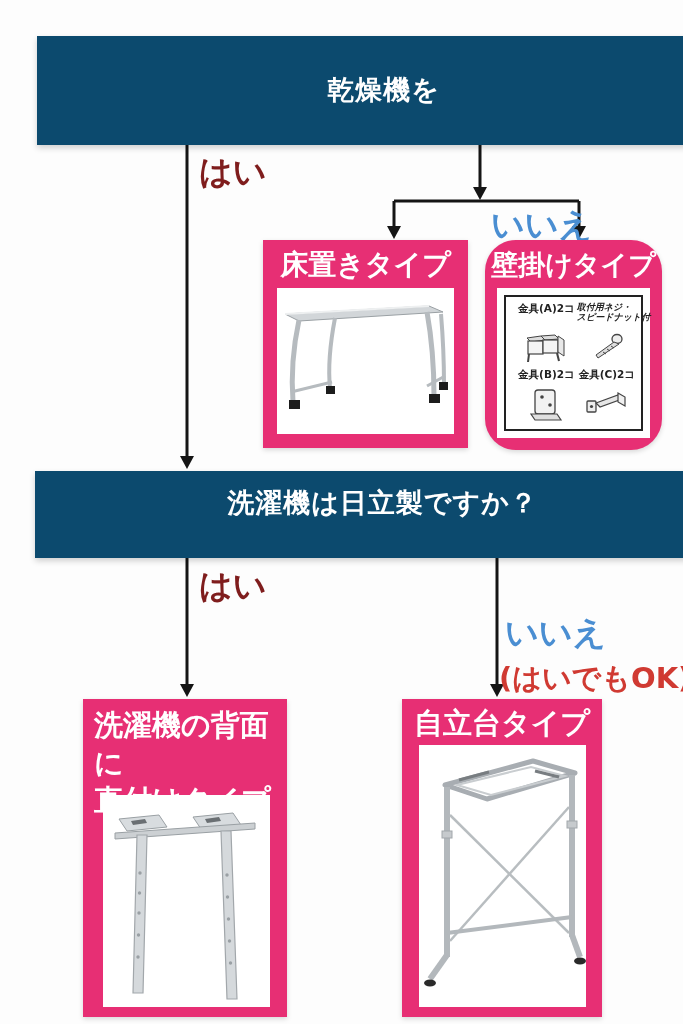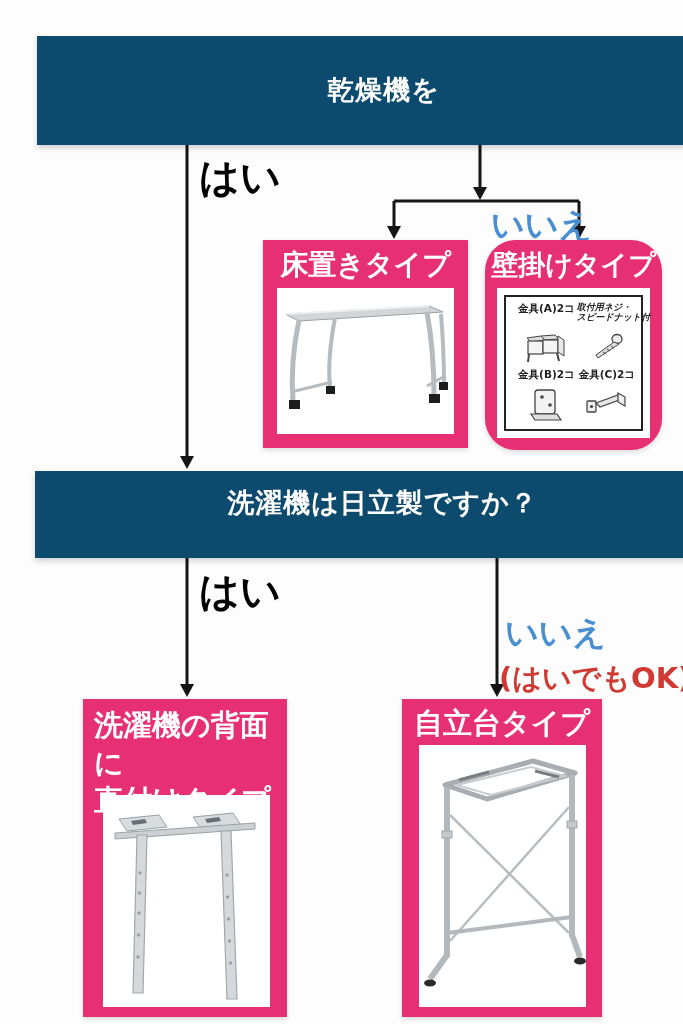--- a/index.html
+++ b/index.html
@@ -11,21 +11,21 @@
   .qbox{
     position:absolute;background:#0c4a6e;color:#ffffff;
     display:flex;flex-direction:column;align-items:center;justify-content:center;
     font-weight:bold;text-align:right;
     box-shadow:0 3px 6px rgba(0,0,0,0.18);
     padding-left:36px;
   }
   .qbox .qline{font-size:27px;line-height:1.58;letter-spacing:1px;}
   
   .branch-label{position:absolute;font-weight:bold;white-space:nowrap;}
-  .lbl-yes{color:#000000;font-size:40px;}
+  .lbl-yes{color:#7f1d1d;font-size:33px;}
   .lbl-no{color:#4a8ed2;font-size:33px;margin-top:47px;}
   .lbl-no-note{color:#d03a32;font-size:29px;margin-left:-6px;margin-top:3px;}
   
   .pbox{
     position:absolute;background:#e72f74;color:#ffffff;
     box-shadow:0 2px 5px rgba(0,0,0,0.15);
   }
   .ptitle{font-weight:bold;color:#ffffff;line-height:1.3;}
   .ptitle.center{text-align:center;}
   .photo{position:absolute;background:#ffffff;}

